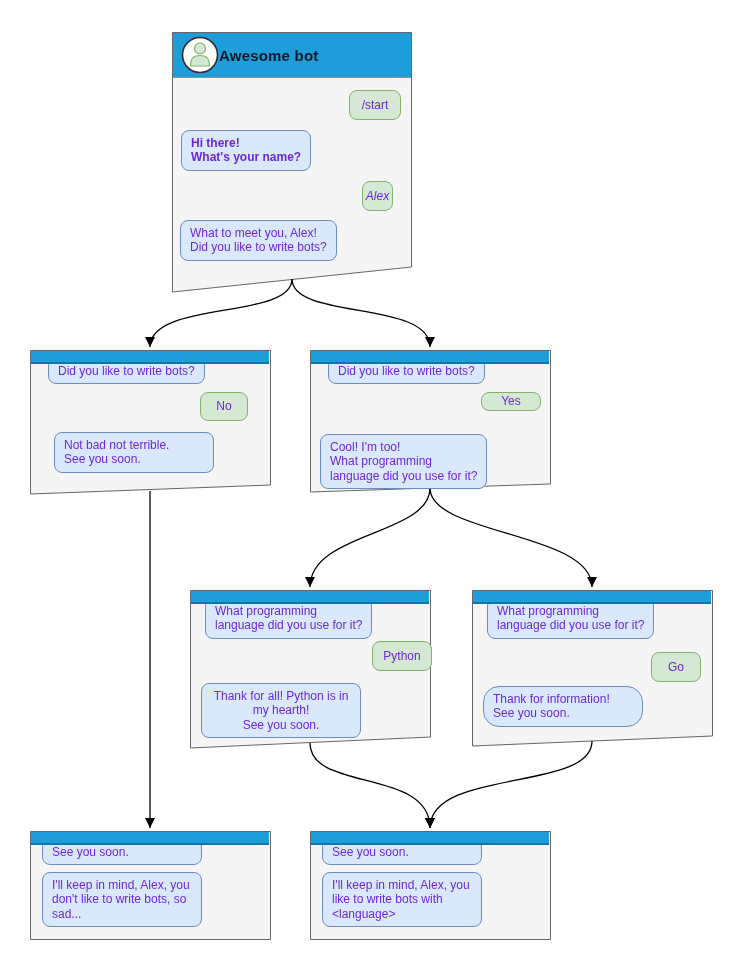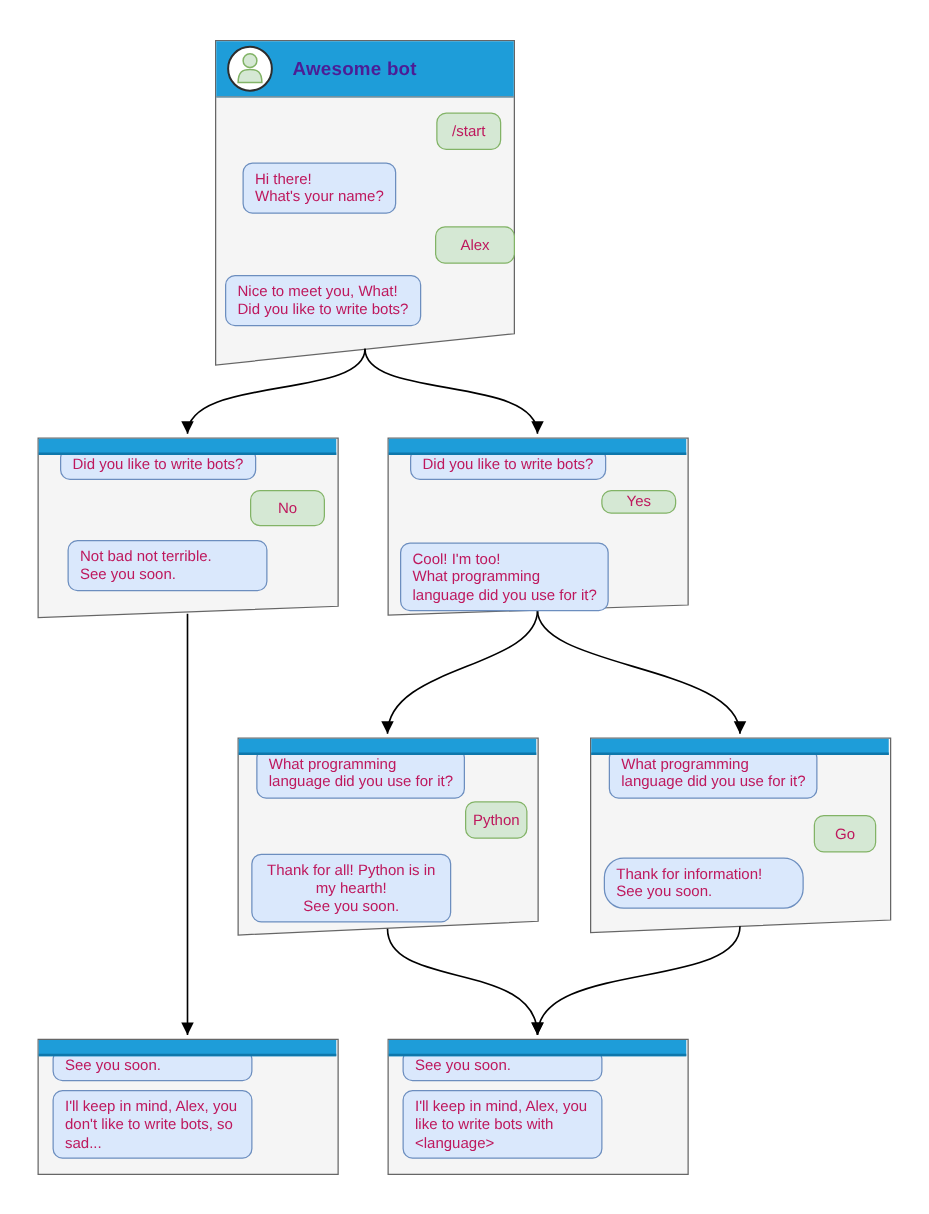--- a/index.html
+++ b/index.html
@@ -8,24 +8,24 @@
   .win-body{fill:var(--window-fill);stroke:var(--window-stroke);stroke-width:1;}
   .edge{fill:none;stroke:var(--connector);stroke-width:1.3;}
   .arrowhead{fill:var(--connector);}
 
   .window{position:absolute;}
   .titlebar{position:absolute;left:1px;right:1px;top:1px;background:var(--titlebar);
             border-bottom:2px solid var(--titlebar-border);z-index:3;box-sizing:border-box;}
   .titlebar.small{height:13px;}
   .titlebar.main{height:45px;display:flex;align-items:center;border-bottom:1px solid #8f8f8f;}
   .avatar{width:38px;height:38px;margin-left:8px;flex:0 0 auto;}
-  .win-title{color:#4c1d95;font-weight:bold;font-size:15px;margin-left:15px;letter-spacing:.2px;}
+  .win-title{color:#0f172a;font-weight:bold;font-size:15px;margin-left:0;letter-spacing:.2px;}
 
   .bubble{position:absolute;box-sizing:border-box;border-radius:8px;font-size:12px;
-          line-height:1.2;white-space:pre;color:#be185d;z-index:2;}
+          line-height:1.2;white-space:pre;color:#6d28d9;z-index:2;}
   .bot{background:var(--bot-bubble-fill);border:1px solid var(--bot-bubble-stroke);padding:5px 9px;}
   .user{background:var(--user-bubble-fill);border:1px solid var(--user-bubble-stroke);
         display:flex;align-items:center;justify-content:center;}
   .w160{width:160px;}
 </style>
 </head>
 <body>
 
 <div class="canvas">
 
@@ -58,49 +58,49 @@
       <svg class="avatar" viewBox="0 0 38 38">
         <circle cx="19" cy="19" r="17.5" fill="#ffffff" stroke="#2d2d2d" stroke-width="1.6"></circle>
         <g>
           <circle cx="19" cy="12.5" r="5.5" fill="#d5e8d4" stroke="#82b366" stroke-width="1.2"></circle>
           <path d="M9.5,30 C9.5,21.5 13,19.5 19,19.5 C25,19.5 28.5,21.5 28.5,30 Z" fill="#d5e8d4" stroke="#82b366" stroke-width="1.2"></path>
         </g>
       </svg>
       <span class="win-title">Awesome bot</span>
     </div>
     <div class="bubble user" style="left:177px;top:58px;width:52px;height:30px;">/start</div>
-    <div class="bubble bot" style="left:22px;top:98px;">Hi there!
+    <div class="bubble bot" style="left:9px;top:98px;font-weight:bold;">Hi there!
 What's your name?</div>
-    <div class="bubble user" style="left:176px;top:149px;width:64px;height:30px;">Alex</div>
-    <div class="bubble bot" style="left:8px;top:188px;">Nice to meet you, What!
+    <div class="bubble user" style="left:190px;top:149px;width:31px;height:30px;font-style:italic;">Alex</div>
+    <div class="bubble bot" style="left:8px;top:188px;">What to meet you, Alex!
 Did you like to write bots?</div>
   </div>
 
   <div class="window" style="left:30px;top:350px;width:240px;height:145px;">
     <div class="titlebar small"></div>
     <div class="bubble bot" style="left:18px;top:8px;z-index:1;">Did you like to write bots?</div>
-    <div class="bubble user" style="left:170px;top:42px;width:60px;height:29px;">No</div>
+    <div class="bubble user" style="left:170px;top:42px;width:48px;height:29px;">No</div>
     <div class="bubble bot w160" style="left:12px;top:82px;margin-left:12px;">Not bad not terrible.
 See you soon.</div>
   </div>
 
   <div class="window" style="left:310px;top:350px;width:240px;height:143px;">
     <div class="titlebar small"></div>
     <div class="bubble bot" style="left:18px;top:8px;z-index:1;">Did you like to write bots?</div>
     <div class="bubble user" style="left:171px;top:42px;width:60px;height:19px;">Yes</div>
     <div class="bubble bot" style="left:10px;top:84px;">Cool! I'm too!
 What programming
 language did you use for it?</div>
   </div>
 
   <div class="window" style="left:190px;top:590px;width:240px;height:158px;">
     <div class="titlebar small"></div>
     <div class="bubble bot" style="left:15px;top:8px;z-index:1;">What programming
 language did you use for it?</div>
-    <div class="bubble user" style="left:182px;top:51px;width:50px;height:30px;">Python</div>
+    <div class="bubble user" style="left:182px;top:51px;width:60px;height:30px;">Python</div>
     <div class="bubble bot w160" style="left:11px;top:93px;text-align:center;">Thank for all! Python is in
 my hearth!
 See you soon.</div>
   </div>
 
   <div class="window" style="left:472px;top:590px;width:240px;height:156px;">
     <div class="titlebar small"></div>
     <div class="bubble bot" style="left:15px;top:8px;z-index:1;">What programming
 language did you use for it?</div>
     <div class="bubble user" style="left:179px;top:51px;width:50px;height:30px;margin-top:11px;">Go</div>

